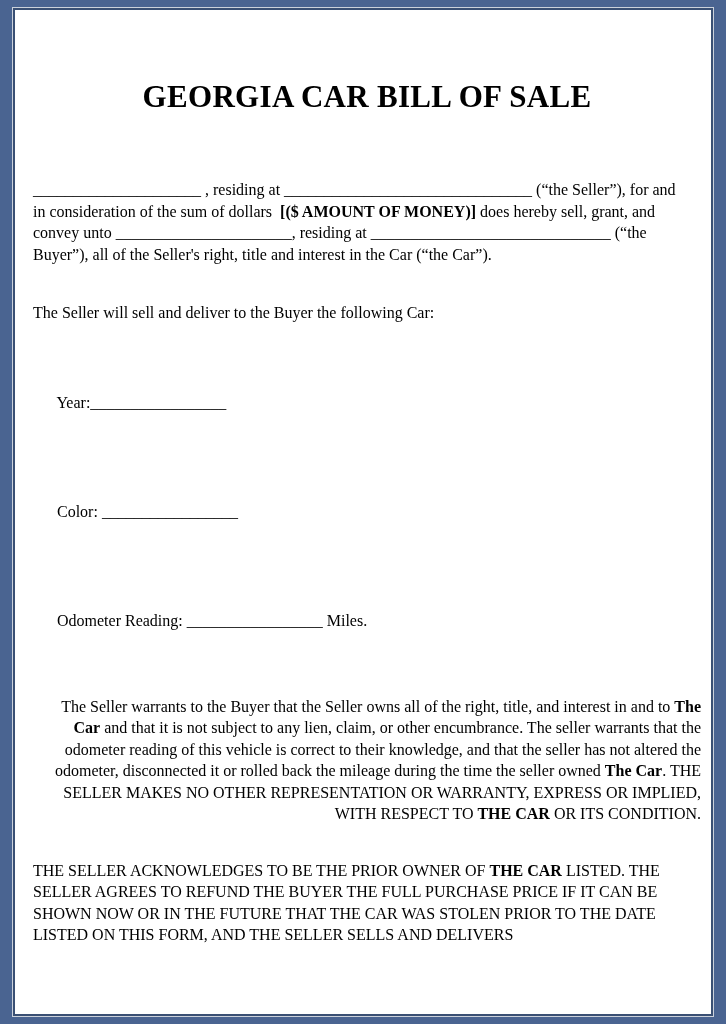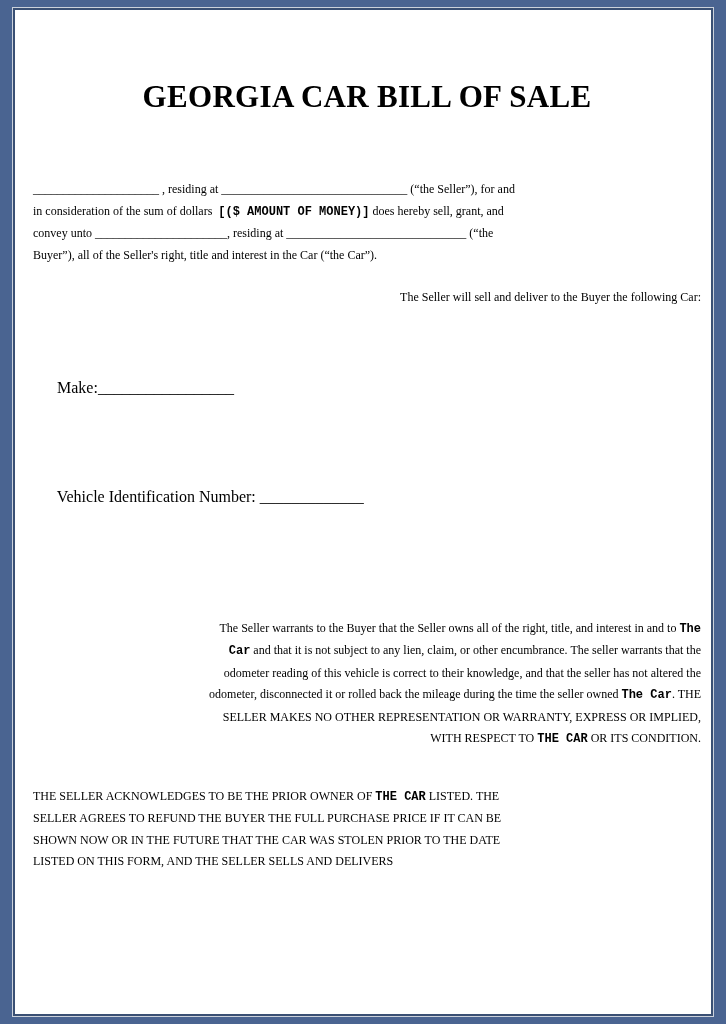--- a/index.html
+++ b/index.html
@@ -23,69 +23,72 @@
   .title {
     margin: 68px 0 0 0;
     text-align: center;
     font-size: 31px;
     line-height: 37px;
     font-weight: bold;
     letter-spacing: 0.3px;
   }
   .para {
     margin: 0;
-    font-size: 12px;
+    font-size: 16px;
     line-height: 21.5px;
     white-space: pre-wrap;
     max-width: 668px;
   }
   .intro    { margin-top: 64px; }
-  .delivery { margin-top: 21px; text-align: right; }
+  .delivery { margin-top: 37px; }
   .warranty { margin-top: 44px; text-align: right; }
   .ack      { margin-top: 35px; }
   .field-row {
     display: flex;
     margin-top: 46px;
     font-size: 16px;
     line-height: 21px;
   }
   .field-row.first { margin-top: 47px; }
   .cell { white-space: pre; }
   .col1 { width: 240px; flex: 0 0 240px; }
   .col2 { flex: 1 1 auto; }
-  b { font-weight: bold; font-family: Liberation Mono, monospace; }
+  b { font-weight: bold; }
 </style>
 </head>
 <body style="--frame-blue: #4a6491; --inner-border: #3a5074; --gap-line: #ccd2db;">
 
 <div class="page">
 
   <h1 class="title">GEORGIA CAR BILL OF SALE</h1>
 
   <p class="para intro"><span>_____________________ , residing at _______________________________ (“the Seller”), for and
 in consideration of the sum of dollars  </span><b>[($ AMOUNT OF MONEY)]</b><span> does hereby sell, grant, and
 convey unto ______________________, residing at ______________________________ (“the
 Buyer”), all of the Seller's right, title and interest in the Car (“the Car”).</span></p>
 
   <p class="para delivery">The Seller will sell and deliver to the Buyer the following Car:</p>
 
   <div class="field-row first">
-    <div class="cell col2">
-      <span>Make:</span><span>_________________</span>
+    <div class="cell col1">
+      <span>Year:</span><span>_________________</span>
     </div>
   </div>
 
 
   <div class="field-row">
-    <div class="cell col2">
-      <span>Vehicle Identification Number: </span><span>_____________</span>
+    <div class="cell col1">
+      <span>Color: </span><span>_________________</span>
     </div>
   </div>
 
   <div class="field-row">
+    <div class="cell col2">
+      <span>Odometer Reading: </span><span>_________________</span><span> Miles.</span>
+    </div>
   </div>
 
   <p class="para warranty"><span>The Seller warrants to the Buyer that the Seller owns all of the right, title, and interest in and to </span><b>The
 Car</b><span> and that it is not subject to any lien, claim, or other encumbrance. The seller warrants that the
 odometer reading of this vehicle is correct to their knowledge, and that the seller has not altered the
 odometer, disconnected it or rolled back the mileage during the time the seller owned </span><b>The Car</b><span>. THE
 SELLER MAKES NO OTHER REPRESENTATION OR WARRANTY, EXPRESS OR IMPLIED,
 WITH RESPECT TO </span><b>THE CAR</b><span> OR ITS CONDITION.</span></p>
 
   <p class="para ack"><span>THE SELLER ACKNOWLEDGES TO BE THE PRIOR OWNER OF </span><b>THE CAR</b><span> LISTED. THE

